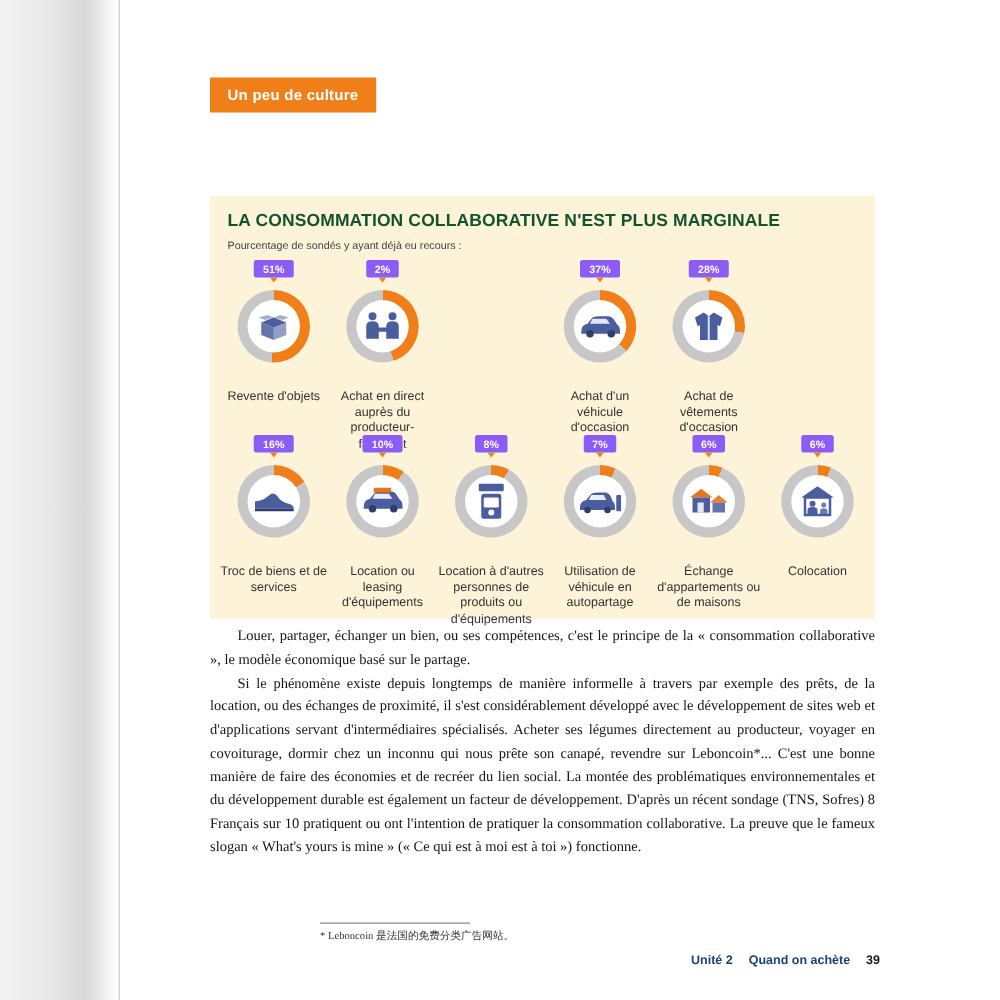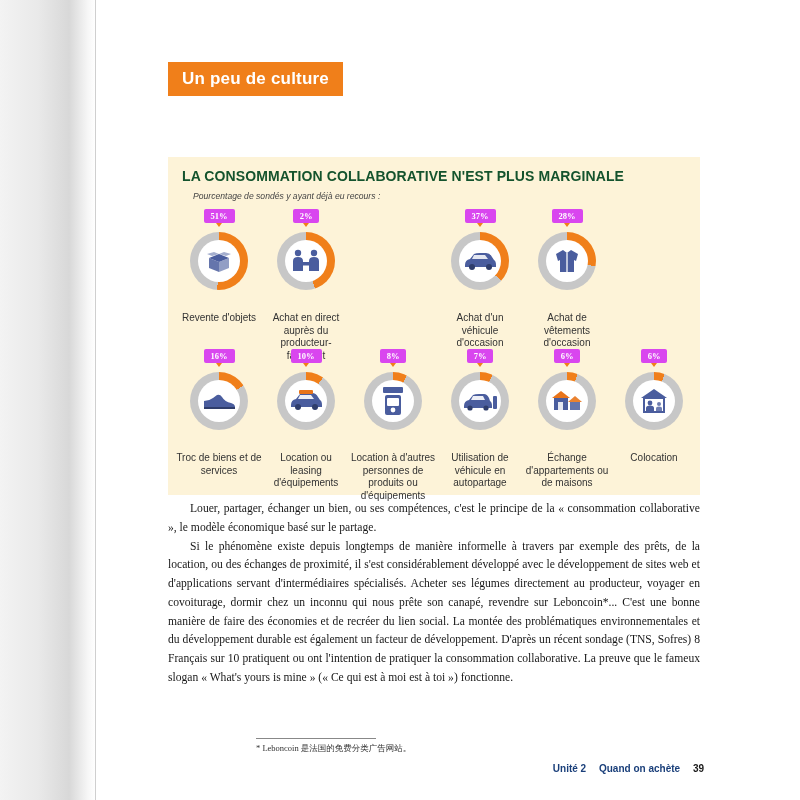--- a/index.html
+++ b/index.html
@@ -40,21 +40,21 @@
 
   
   .tag {
     position: absolute;
     left: 72px;
     top: 62px;
     background: #f07f1a;
     color: #ffffff;
     font-family: "Liberation Sans", sans-serif;
     font-weight: bold;
-    font-size: 17px;
+    font-size: 12px;
     padding: 7px 14px 7px 14px;
     letter-spacing: 0.2px;
   }
   .tag-shadow {
     position: absolute;
     left: 76px;
     top: 66px;
     width: 144px;
     height: 26px;
     background: #f5c08a;
@@ -87,48 +87,47 @@
     top: 11px;
     font-family: "Liberation Sans", sans-serif;
     font-weight: bold;
     font-size: 14px;
     color: #14532d;
     letter-spacing: 0.1px;
     text-align: center;
   }
   .info-sub {
     position: absolute;
-    left: 25px;
+    left: 14px;
     top: 34px;
     font-family: "Liberation Sans", sans-serif;
     font-size: 8.6px;
     color: #444444;
-    font-style: italic;
   }
 
   .row {
     position: absolute;
     left: 8px;
     width: 520px;
     height: 140px;
   }
   .row1 { top: 48px; }
   .row2 { top: 188px; }
 
   .cell {
     position: absolute;
     width: 86px;
     text-align: center;
     top: 0;
   }
   .badge {
     display: inline-block;
-    background: #d946ef;
+    background: #8b5cf6;
     color: #fff;
-    font-family: Liberation Serif, serif;
+    font-family: Liberation Sans, sans-serif;
     font-weight: bold;
     font-size: 8.5px;
     padding: 2px 7px;
     border-radius: 2px;
     position: relative;
   }
   .badge:after {
     content: "";
     position: absolute;
     left: 50%;

